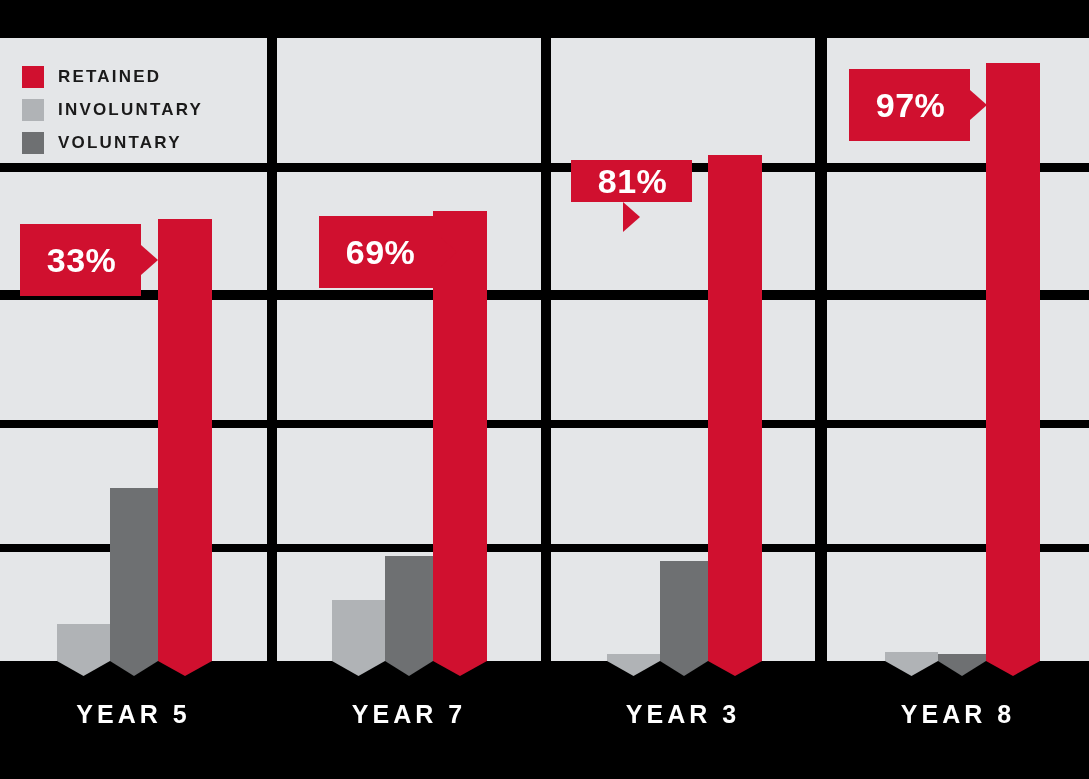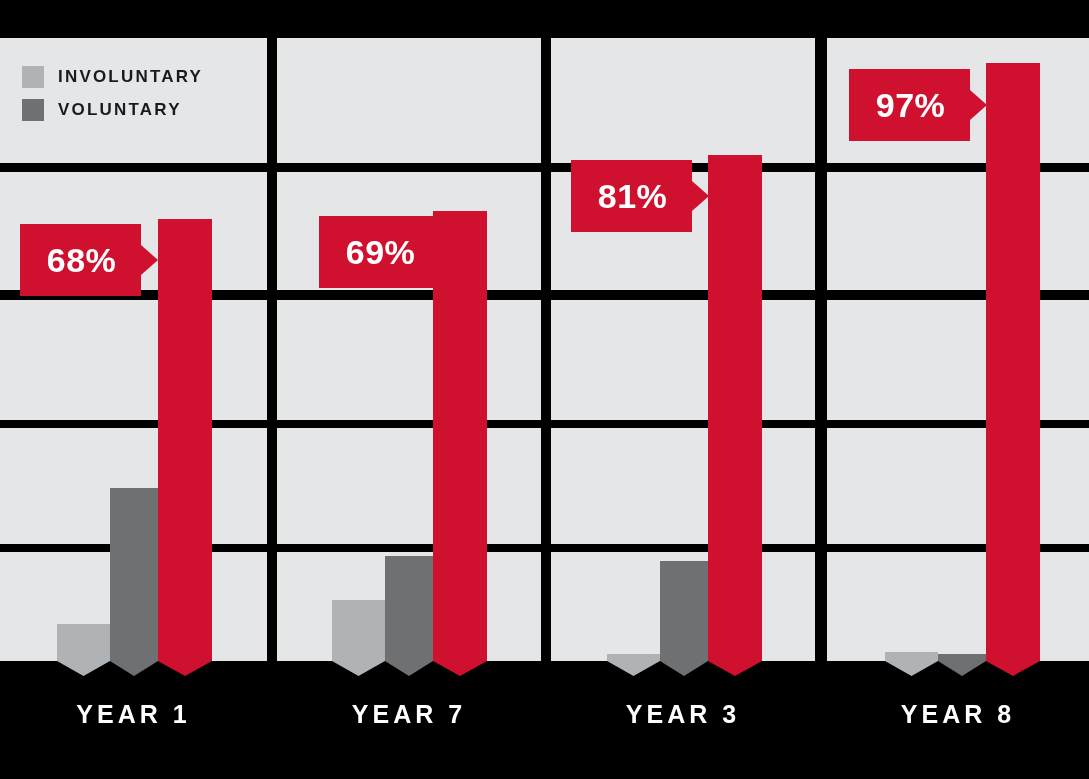--- a/index.html
+++ b/index.html
@@ -135,55 +135,59 @@
     <div class="body" style="background:#6e7072;"></div>
     <div class="tip" style="background:#6e7072;clip-path:polygon(0 0,100% 0,50% 100%);"></div>
   </div>
   <div class="bar" style="left:986px;top:63px;width:54px;height:598px;">
     <div class="body" style="background:#d0102f;"></div>
     <div class="tip" style="background:#d0102f;clip-path:polygon(0 0,100% 0,50% 100%);"></div>
   </div>
 
   <div class="callout" style="left:20px;top:224px;">
     <div class="box" style="background:#d0102f;width:121px;">
-      <span>68%</span>
+      <span>33%</span>
     </div>
     <div class="arrow"></div>
   </div>
 
   <div class="callout" style="left:297px;top:216px;margin-left:22px;">
     <div class="box" style="background:#d0102f;width:121px;">
       <span>69%</span>
     </div>
     <div class="arrow"></div>
   </div>
 
-  <div class="callout" style="left:571px;top:160px;">
+  <div class="callout" style="left:571px;top:160px;flex-direction:column;">
     <div class="box" style="background:#d0102f;width:121px;">
       <span>81%</span>
     </div>
     <div class="arrow"></div>
   </div>
 
   <div class="callout" style="left:849px;top:69px;">
     <div class="box" style="background:#d0102f;width:121px;">
       <span>97%</span>
     </div>
     <div class="arrow"></div>
   </div>
 
   <div id="legend">
     <div class="legend-row">
+      <span class="legend-swatch" style="background:#d0102f;"></span>
+      <span class="legend-label">RETAINED</span>
+    </div>
+    <div class="legend-row">
       <span class="legend-swatch" style="background:#b0b3b6;"></span>
       <span class="legend-label">INVOLUNTARY</span>
     </div>
     <div class="legend-row">
       <span class="legend-swatch" style="background:#6e7072;"></span>
       <span class="legend-label">VOLUNTARY</span>
     </div>
   </div>
 
-  <div class="axis-label" style="left:0px;width:267px;">YEAR 1</div>
+  <div class="axis-label" style="left:0px;width:267px;">YEAR 5</div>
   <div class="axis-label" style="left:277px;width:264px;">YEAR 7</div>
   <div class="axis-label" style="left:551px;width:264px;">YEAR 3</div>
   <div class="axis-label" style="left:827px;width:262px;">YEAR 8</div>
 
 </div>
 
 </body></html>

